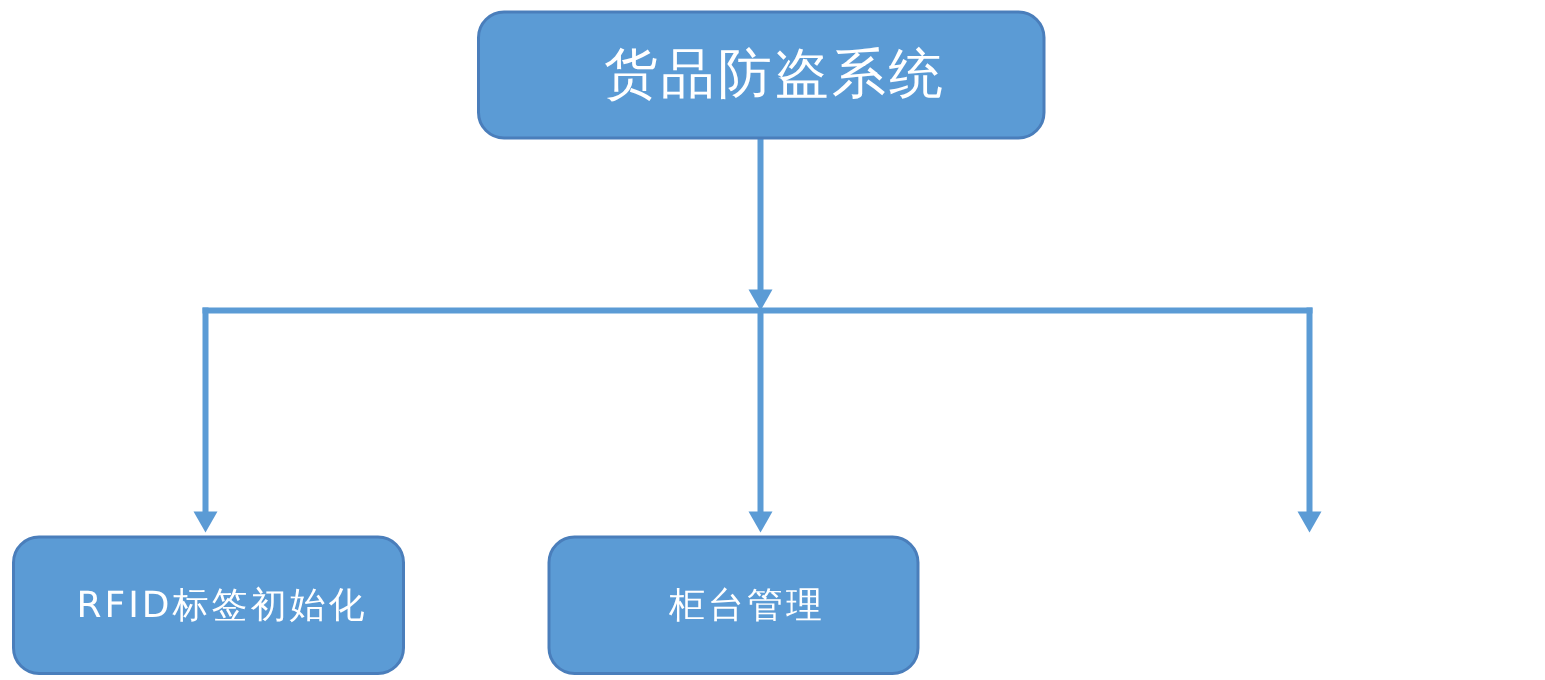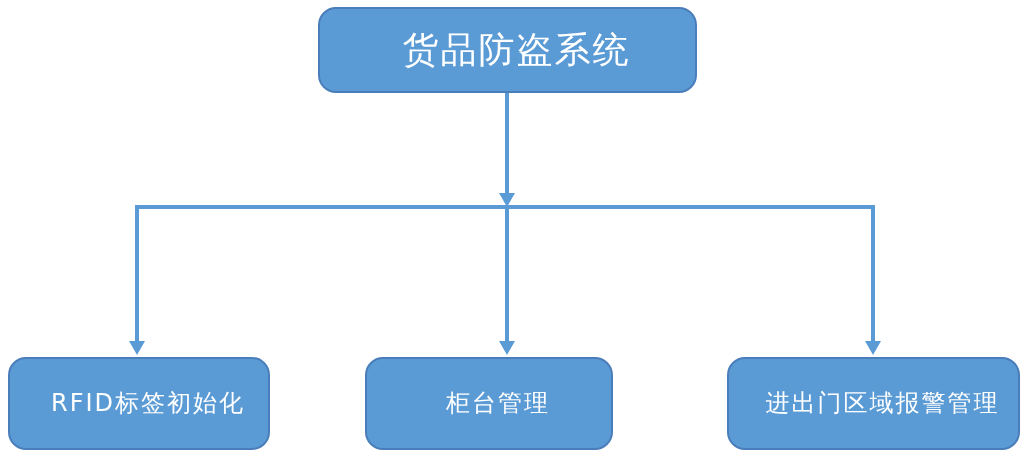--- a/index.html
+++ b/index.html
@@ -82,17 +82,14 @@
   </div>
 
   <div class="node node-child node-child-0">
     <span>RFID标签初始化</span>
   </div>
 
   <div class="node node-child node-child-1">
     <span>柜台管理</span>
   </div>
 
-  <div class="node node-child node-child-2">
-    <span>进出门区域报警管理</span>
-  </div>
 
 </div>
 
 </body></html>

